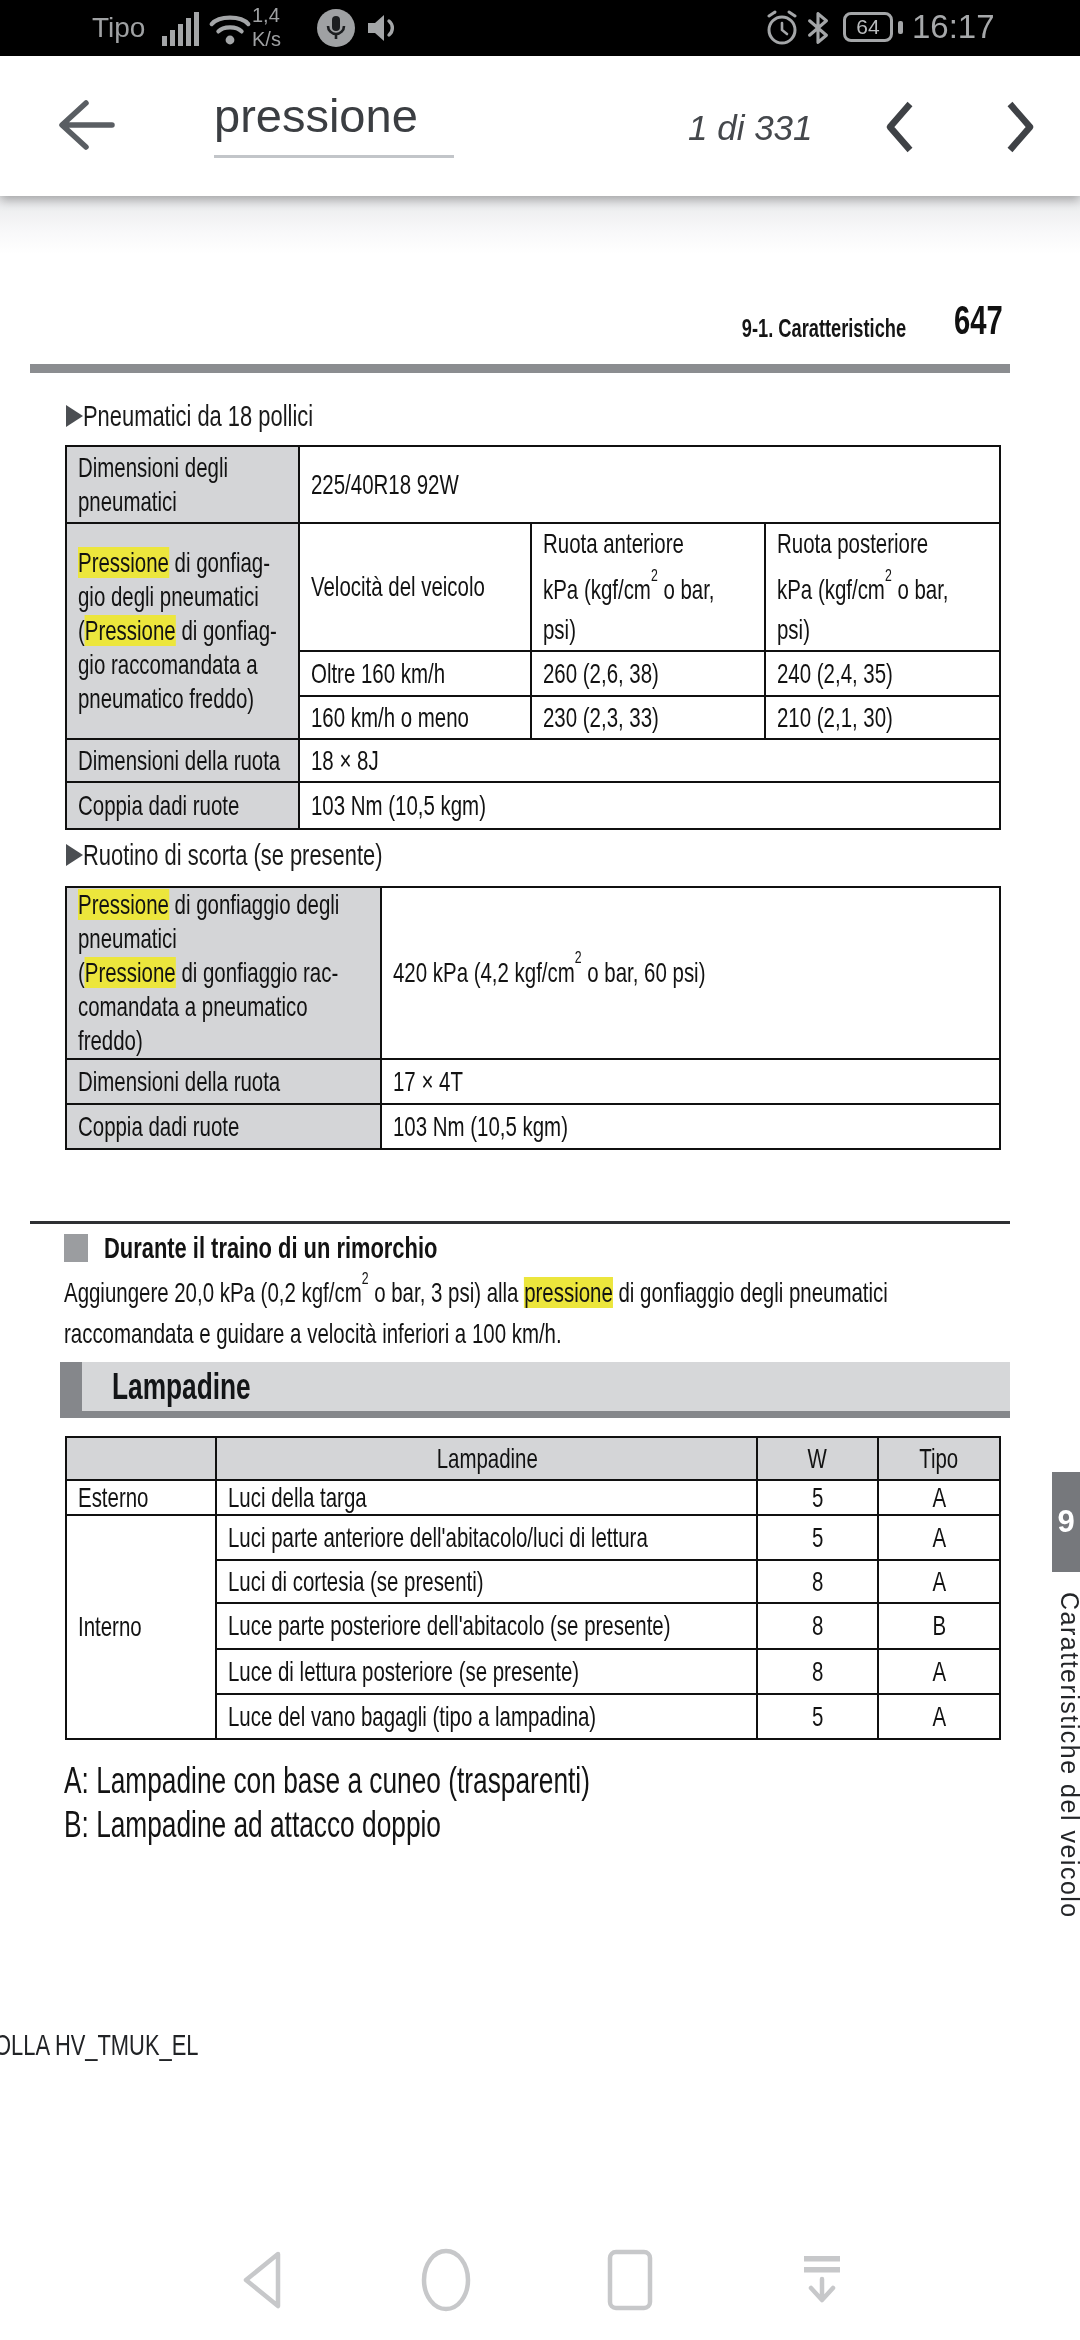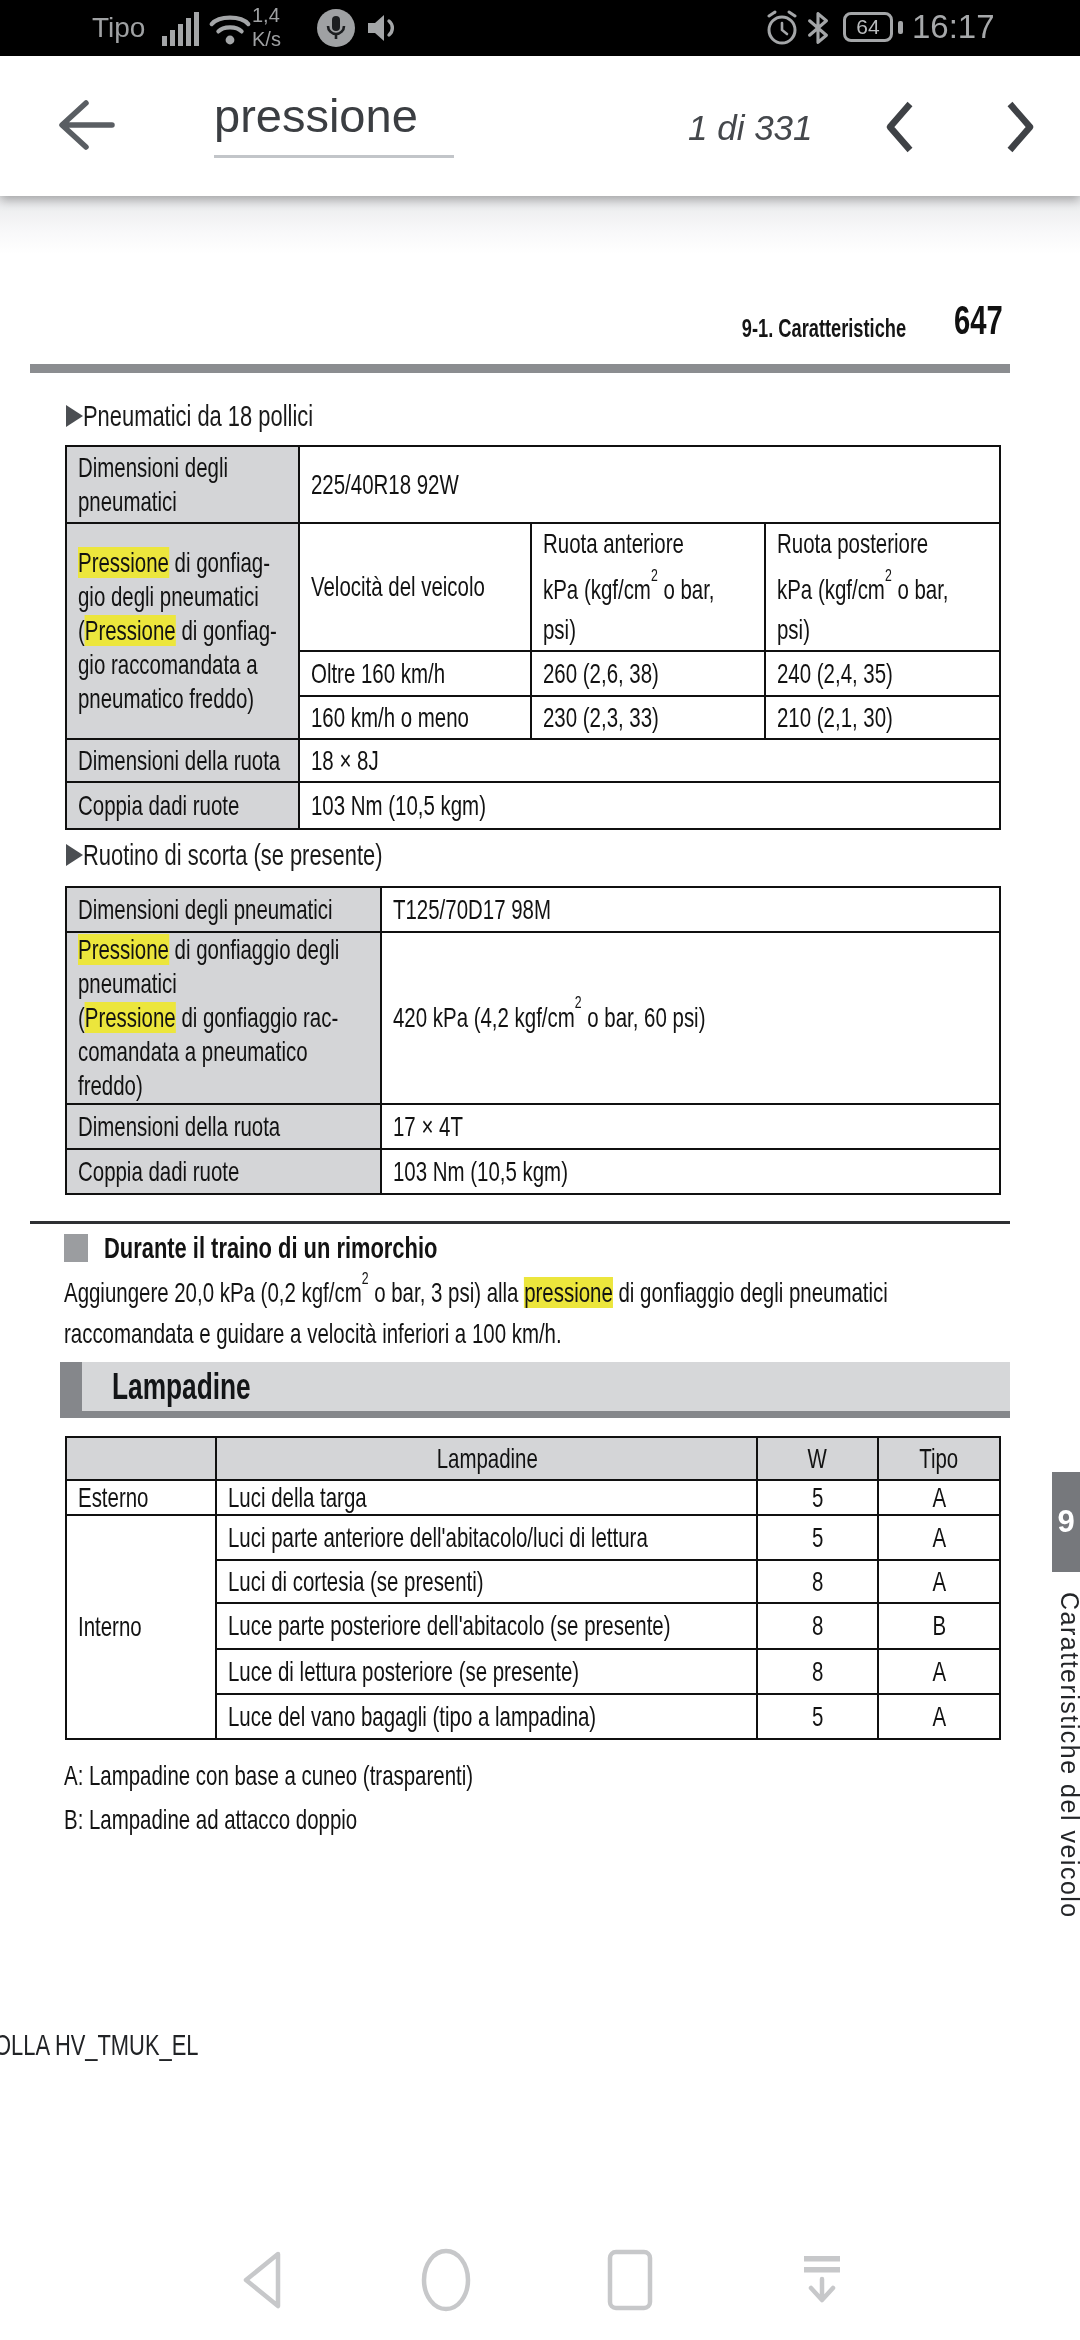--- a/index.html
+++ b/index.html
@@ -56,21 +56,21 @@
   .towhead{position:absolute;left:64px;top:1231px;display:flex;align-items:center;gap:16px;}
   .sq{width:24px;height:28px;background:#9b9da0;}
   .towhead .t{font-size:30px;font-weight:bold;color:#131313;}
   .para{position:absolute;left:64px;top:1266px;font-size:28px;line-height:41px;color:#131313;}
 
   .banner{position:absolute;left:60px;top:1362px;width:950px;height:56px;background:#85878b;}
   .banner .fill{position:absolute;left:22px;top:0;right:0;bottom:7px;background:#d6d7d9;
                 display:flex;align-items:center;padding-left:30px;}
   .banner .fill span{font-size:36px;font-weight:bold;color:#131517;}
 
-  .notes{position:absolute;left:64px;font-size:28px;color:#131313;}
+  .notes{position:absolute;left:64px;font-size:36px;color:#131313;}
 
   .footcode{position:absolute;left:-6px;top:2028px;font-size:30px;color:#212326;}
 
   .sidetab{position:absolute;left:1052px;top:1472px;width:28px;height:100px;background:#76787c;
            display:flex;align-items:center;justify-content:center;}
   .sidetab span{color:#fff;font-size:31px;font-weight:bold;}
   .vlabel{position:absolute;left:1055px;top:1592px;writing-mode:vertical-rl;font-size:25px;
           letter-spacing:1.5px;color:#232528;}
 
   
@@ -212,24 +212,20 @@
   <span class="tri"></span>
   <span class="tx">Ruotino di scorta (se presente)</span>
 </div>
 
 <table class="doc" style="left:65px;top:886px;width:936px">
   <colgroup>
       <col style="width:314px">
       <col style="width:618px">
     </colgroup>
   <tbody>
-      <tr style="height:45px">
-    <td class="g"><span class="tx">Dimensioni degli pneumatici</span></td>
-    <td><span class="tx">T125/70D17 98M</span></td>
-  </tr>
   <tr style="height:172px">
     <td class="g vtop">
       <div class="cl"><span class="tx"><span></span><span class="hl">Pressione</span><span> di gonfiaggio degli</span></span></div>
       <div class="cl"><span class="tx"><span>pneumatici</span><span class="hl"></span><span></span></span></div>
       <div class="cl"><span class="tx"><span>(</span><span class="hl">Pressione</span><span> di gonfiaggio rac-</span></span></div>
       <div class="cl"><span class="tx"><span>comandata a pneumatico</span><span class="hl"></span><span></span></span></div>
       <div class="cl"><span class="tx"><span>freddo)</span><span class="hl"></span><span></span></span></div>
     </td>
     <td><span class="tx"><span>420 kPa (4,2 kgf/cm</span><sup>2</sup><span> o bar, 60 psi)</span></span></td>
   </tr>

